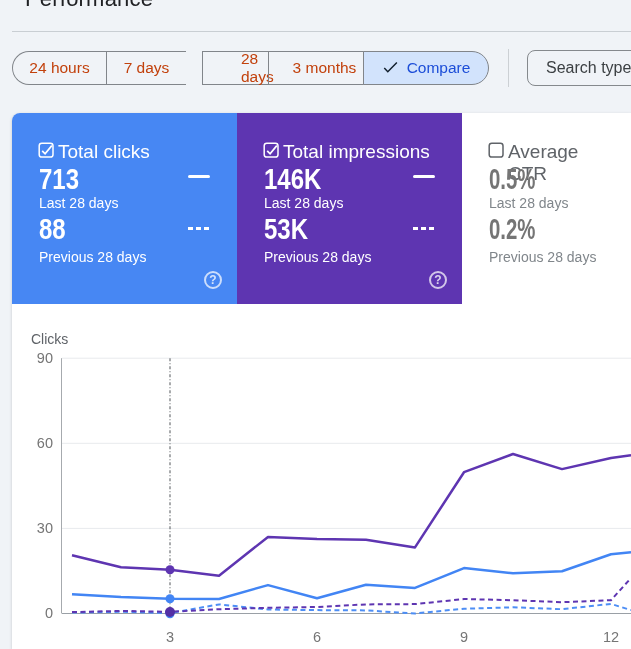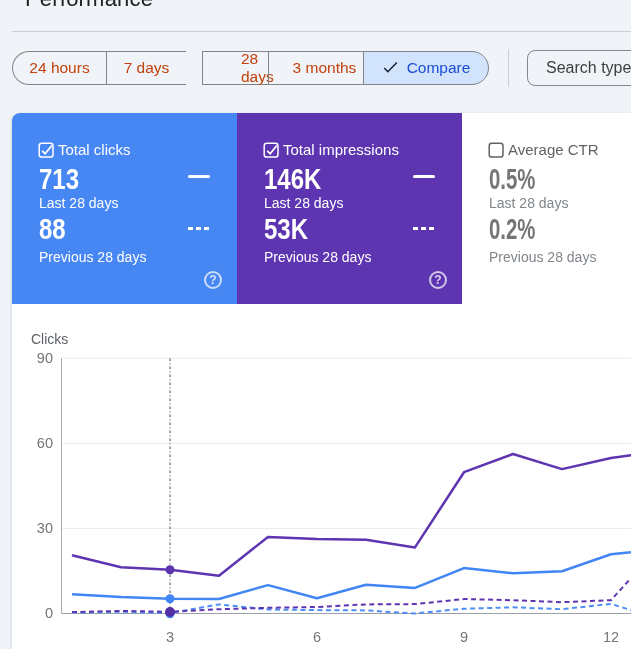--- a/index.html
+++ b/index.html
@@ -16,21 +16,21 @@
   
   #vdiv { left:508px; top:49px; width:1px; height:38px; background:#ccd0d4; }
   #stype { left:527px; top:50px; width:200px; height:36px; border:1px solid #85898d;
            border-radius:8px; display:flex; align-items:center; padding-left:18px;
            font-size:16px; color:#3c4043; }
   
   #panel { left:12px; top:113px; width:619px; height:536px; background:#fff;
            border-radius:8px 0 0 0; box-shadow:0 1px 3px rgba(60,64,67,.25); }
   .card { top:113px; height:191px; color:#fff; }
   .cbx { left:26px; top:29px; width:17px; height:17px; }
-  .ctitle { left:46px; top:28px; font-size:15px; }
+  .ctitle { left:46px; top:28px; font-size:19px; }
   .bignum { left:27px; top:49px; font-size:30px; font-weight:bold; position:absolute; transform:scaleX(.8); transform-origin:0 0; }
   .sub { left:27px; position:absolute; font-size:14px;text-align:right; }
   .solidline { left:176px; top:62px; width:22px; height:3px; background:#fff; border-radius:2px; position:absolute; }
   .dashline { left:176px; top:114px; width:22px; height:3px; position:absolute;
               background:repeating-linear-gradient(90deg,#fff 0,#fff 5px,transparent 5px,transparent 8px); }
   .help { left:192px; top:158px; width:18px; height:18px; border:2px solid rgba(255,255,255,.72);
           border-radius:50%; position:absolute; color:rgba(255,255,255,.78);
           font-size:12px; font-weight:bold; text-align:center; line-height:14px; }
 </style>
 </head>

